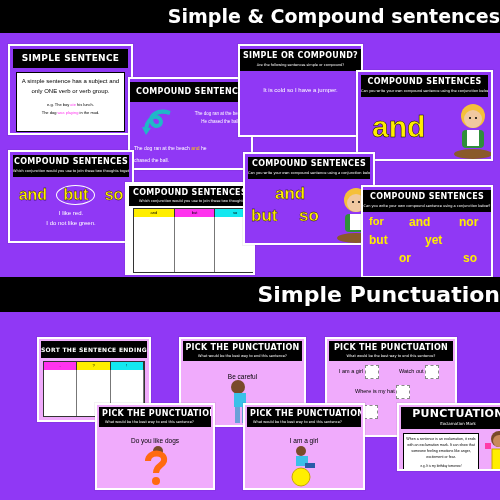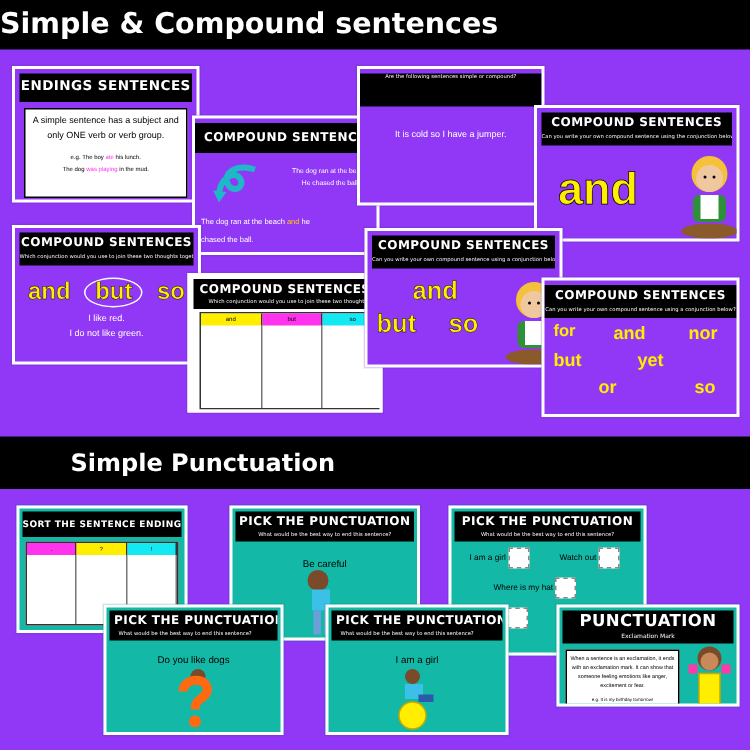--- a/index.html
+++ b/index.html
@@ -1,23 +1,23 @@
 <!DOCTYPE html>
 <html><head>
 <meta charset="utf-8">
 <style>
   * { box-sizing: border-box; margin: 0; padding: 0; }
   html, body { width: 500px; height: 500px; overflow: hidden; background: #9038f5; }
   body { position: relative; font-family: "Liberation Sans", sans-serif; }
-  .band { position: absolute; left: 0; width: 500px; background: #000; color: #fff; font-weight: bold; text-align: left; font-family: "DejaVu Sans", sans-serif; }
+  .band { position: absolute; left: 0; width: 500px; background: #000; color: #fff; font-weight: bold; text-align: right; font-family: "DejaVu Sans", sans-serif; }
   .band.top { top: 0; height: 33px; font-size: 19px; line-height: 33px; }
-  .band.mid { top: 291px; height: 35px; font-size: 16px; line-height: 35px; padding-left: 47px; }
+  .band.mid { top: 277px; height: 35px; font-size: 22px; line-height: 35px; padding-left: 47px; }
   .slide { position: absolute; border: 2px solid #fff; overflow: hidden; box-shadow: 0 0 0 1px rgba(0,0,0,0.05); }
   .purple { background: #9038f5; }
-  .green { background: #14b8a6; }
+  .green { background: #f0abfc; margin-left: 26px; }
   .hdr { background: #000; color: #fff; font-family: "DejaVu Sans", sans-serif; font-weight: bold; text-align: center; white-space: nowrap; overflow: hidden; }
   .hdr .t { display: block; letter-spacing: 0.3px; }
   .hdr .s { display: block; font-weight: normal; font-size: 3.5px; color: #fff; }
   .yel { color: #ffee00; font-weight: bold; }
   .wtxt { color: #fff; text-align: center; }
   .box { background: #fff; border: 1px solid #000; text-align: center; color: #000; }
   .tbl { position: absolute; background: #fff; border: 1px solid #333; display: flex; flex-direction: column; }
   .tbl .hrow { display: flex; height: 8px; }
   .tbl .hrow div { flex: 1; font-size: 4px; text-align: center; line-height: 8px; border-right: 1px solid #333; color: #000; }
   .tbl .body { flex: 1; display: flex; }
@@ -26,21 +26,21 @@
   .ab { position: absolute; }
   .dash { display: inline-block; width: 14px; height: 14px; background: #fff; border: 1px dashed #888; vertical-align: middle; }
 </style>
 </head>
 <body>
 
 <div class="band top">Simple &amp; Compound sentences</div>
 
 <div class="slide purple" style="left:8px; top:44px; width:125px; height:91px;">
   <div class="hdr" style="height:19px; margin:3px 3px 0 3px;">
-      <span class="t" style="font-size:9px; line-height:19px;">ENDINGS SENTENCES</span>
+      <span class="t" style="font-size:9px; line-height:19px;">SIMPLE SENTENCE</span>
     </div>
   <div class="box" style="margin:4px 6px; height:60px; padding:3px 2px;">
     <div style="font-size:6px; line-height:10px;">A simple sentence has a subject and only ONE verb or verb group.</div>
     <div style="font-size:4px; margin-top:6px;"><span>e.g. The boy </span><span style="color:#ff33ee">ate</span><span> his lunch.</span></div>
     <div style="font-size:4px; margin-top:3px;"><span>The dog </span><span style="color:#ff33ee">was playing</span><span> in the mud.</span></div>
   </div>
 </div>
 
 <div class="slide purple" style="left:128px; top:77px; width:125px; height:93px;">
   <div class="hdr" style="height:20px; margin-top:3px;">
@@ -52,20 +52,21 @@
   </svg>
   <div class="wtxt ab" style="left:58px; top:31px; font-size:4.5px; line-height:8px; width:65px;">
     <div>The dog ran at the beach.</div>
     <div>He chased the ball.</div>
   </div>
   <div class="ab" style="left:4px; top:63px; font-size:5px; color:#fff; line-height:12px; width:120px;"><span>The dog ran at the beach </span><span style="color:#ffcc00">and</span><span> he</span><br><span>chased the ball.</span></div>
 </div>
 
 <div class="slide purple" style="left:238px; top:44px; width:125px; height:93px;">
   <div class="hdr" style="height:22px; margin-top:3px;">
+      <span class="t" style="font-size:8px; line-height:14px;">SIMPLE OR COMPOUND?</span>
       <span class="s">Are the following sentences simple or compound?</span>
     </div>
   <div class="wtxt" style="font-size:6px; margin-top:16px;">It is cold so I have a jumper.</div>
 </div>
 
 <div class="slide purple" style="left:356px; top:70px; width:137px; height:91px;">
   <div class="hdr" style="height:22px; margin:3px 3px 0 3px;">
       <span class="t" style="font-size:8px; line-height:14px;">COMPOUND SENTENCES</span>
       <span class="s">Can you write your own compound sentence using the conjunction below?</span>
     </div>

